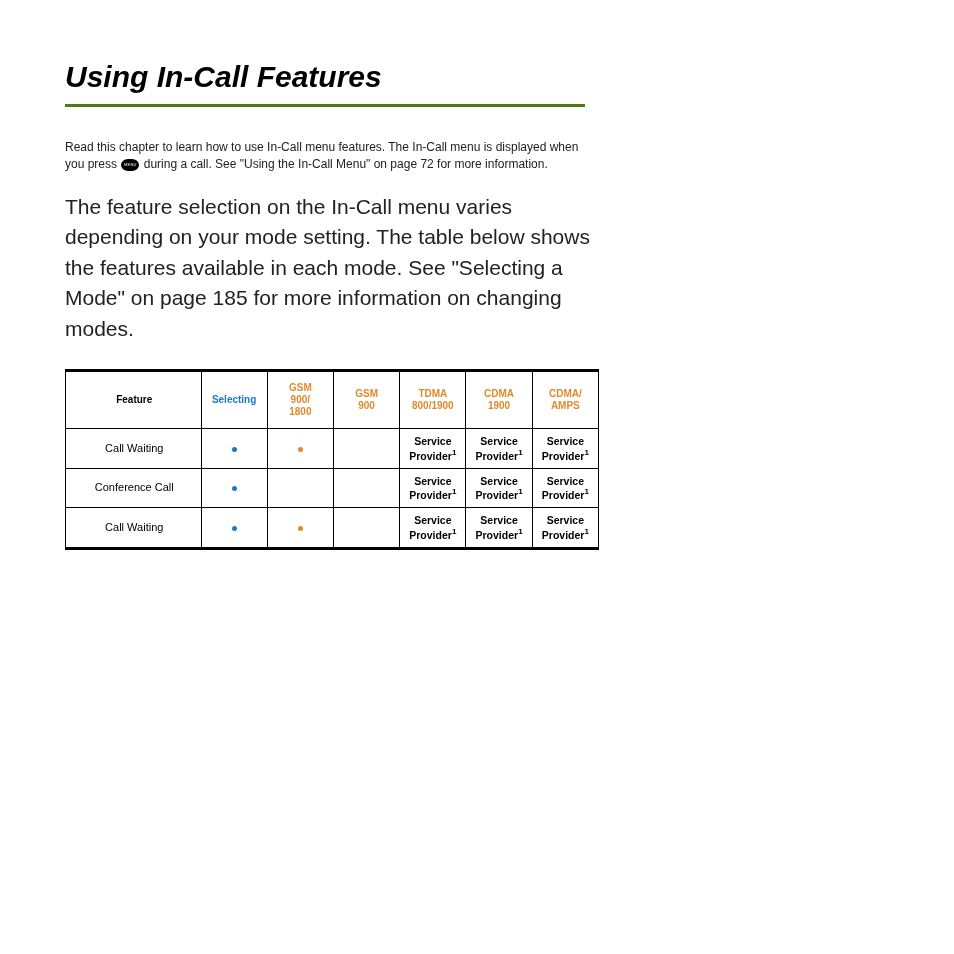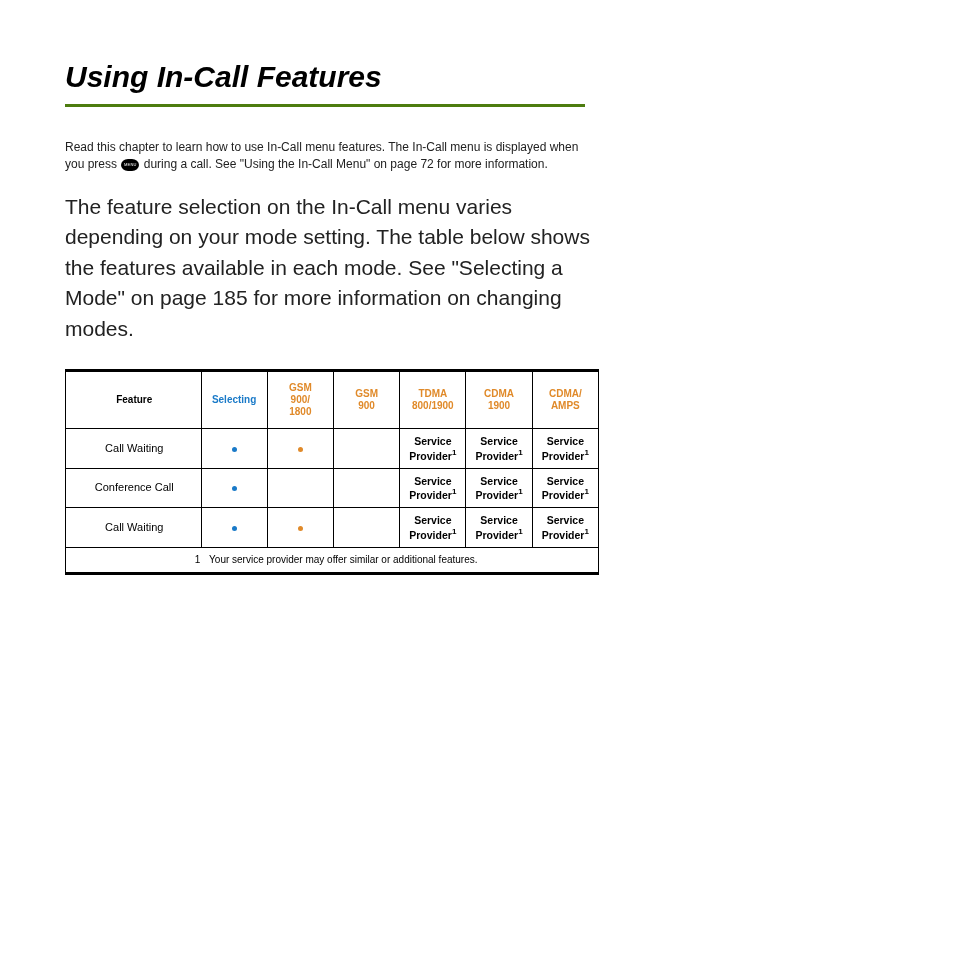--- a/index.html
+++ b/index.html
@@ -188,20 +188,14 @@
       <td><span class="dot-blue"></span></td>
       <td><span class="dot-orange"></span></td>
       <td></td>
       <td class="sp"><span>Service</span><br><span>Provider</span><span class="sup">1</span></td>
       <td class="sp"><span>Service</span><br><span>Provider</span><span class="sup">1</span></td>
       <td class="sp"><span>Service</span><br><span>Provider</span><span class="sup">1</span></td>
     </tr>
 
 
 
-    <tr class="footnote-row footnote-top">
-      <td colspan="7">
-        <span class="fn-num">1</span>
-        <span>Your service provider may offer similar or additional features.</span>
-      </td>
-    </tr>
   </tbody>
 </table>
 
 </body></html>

